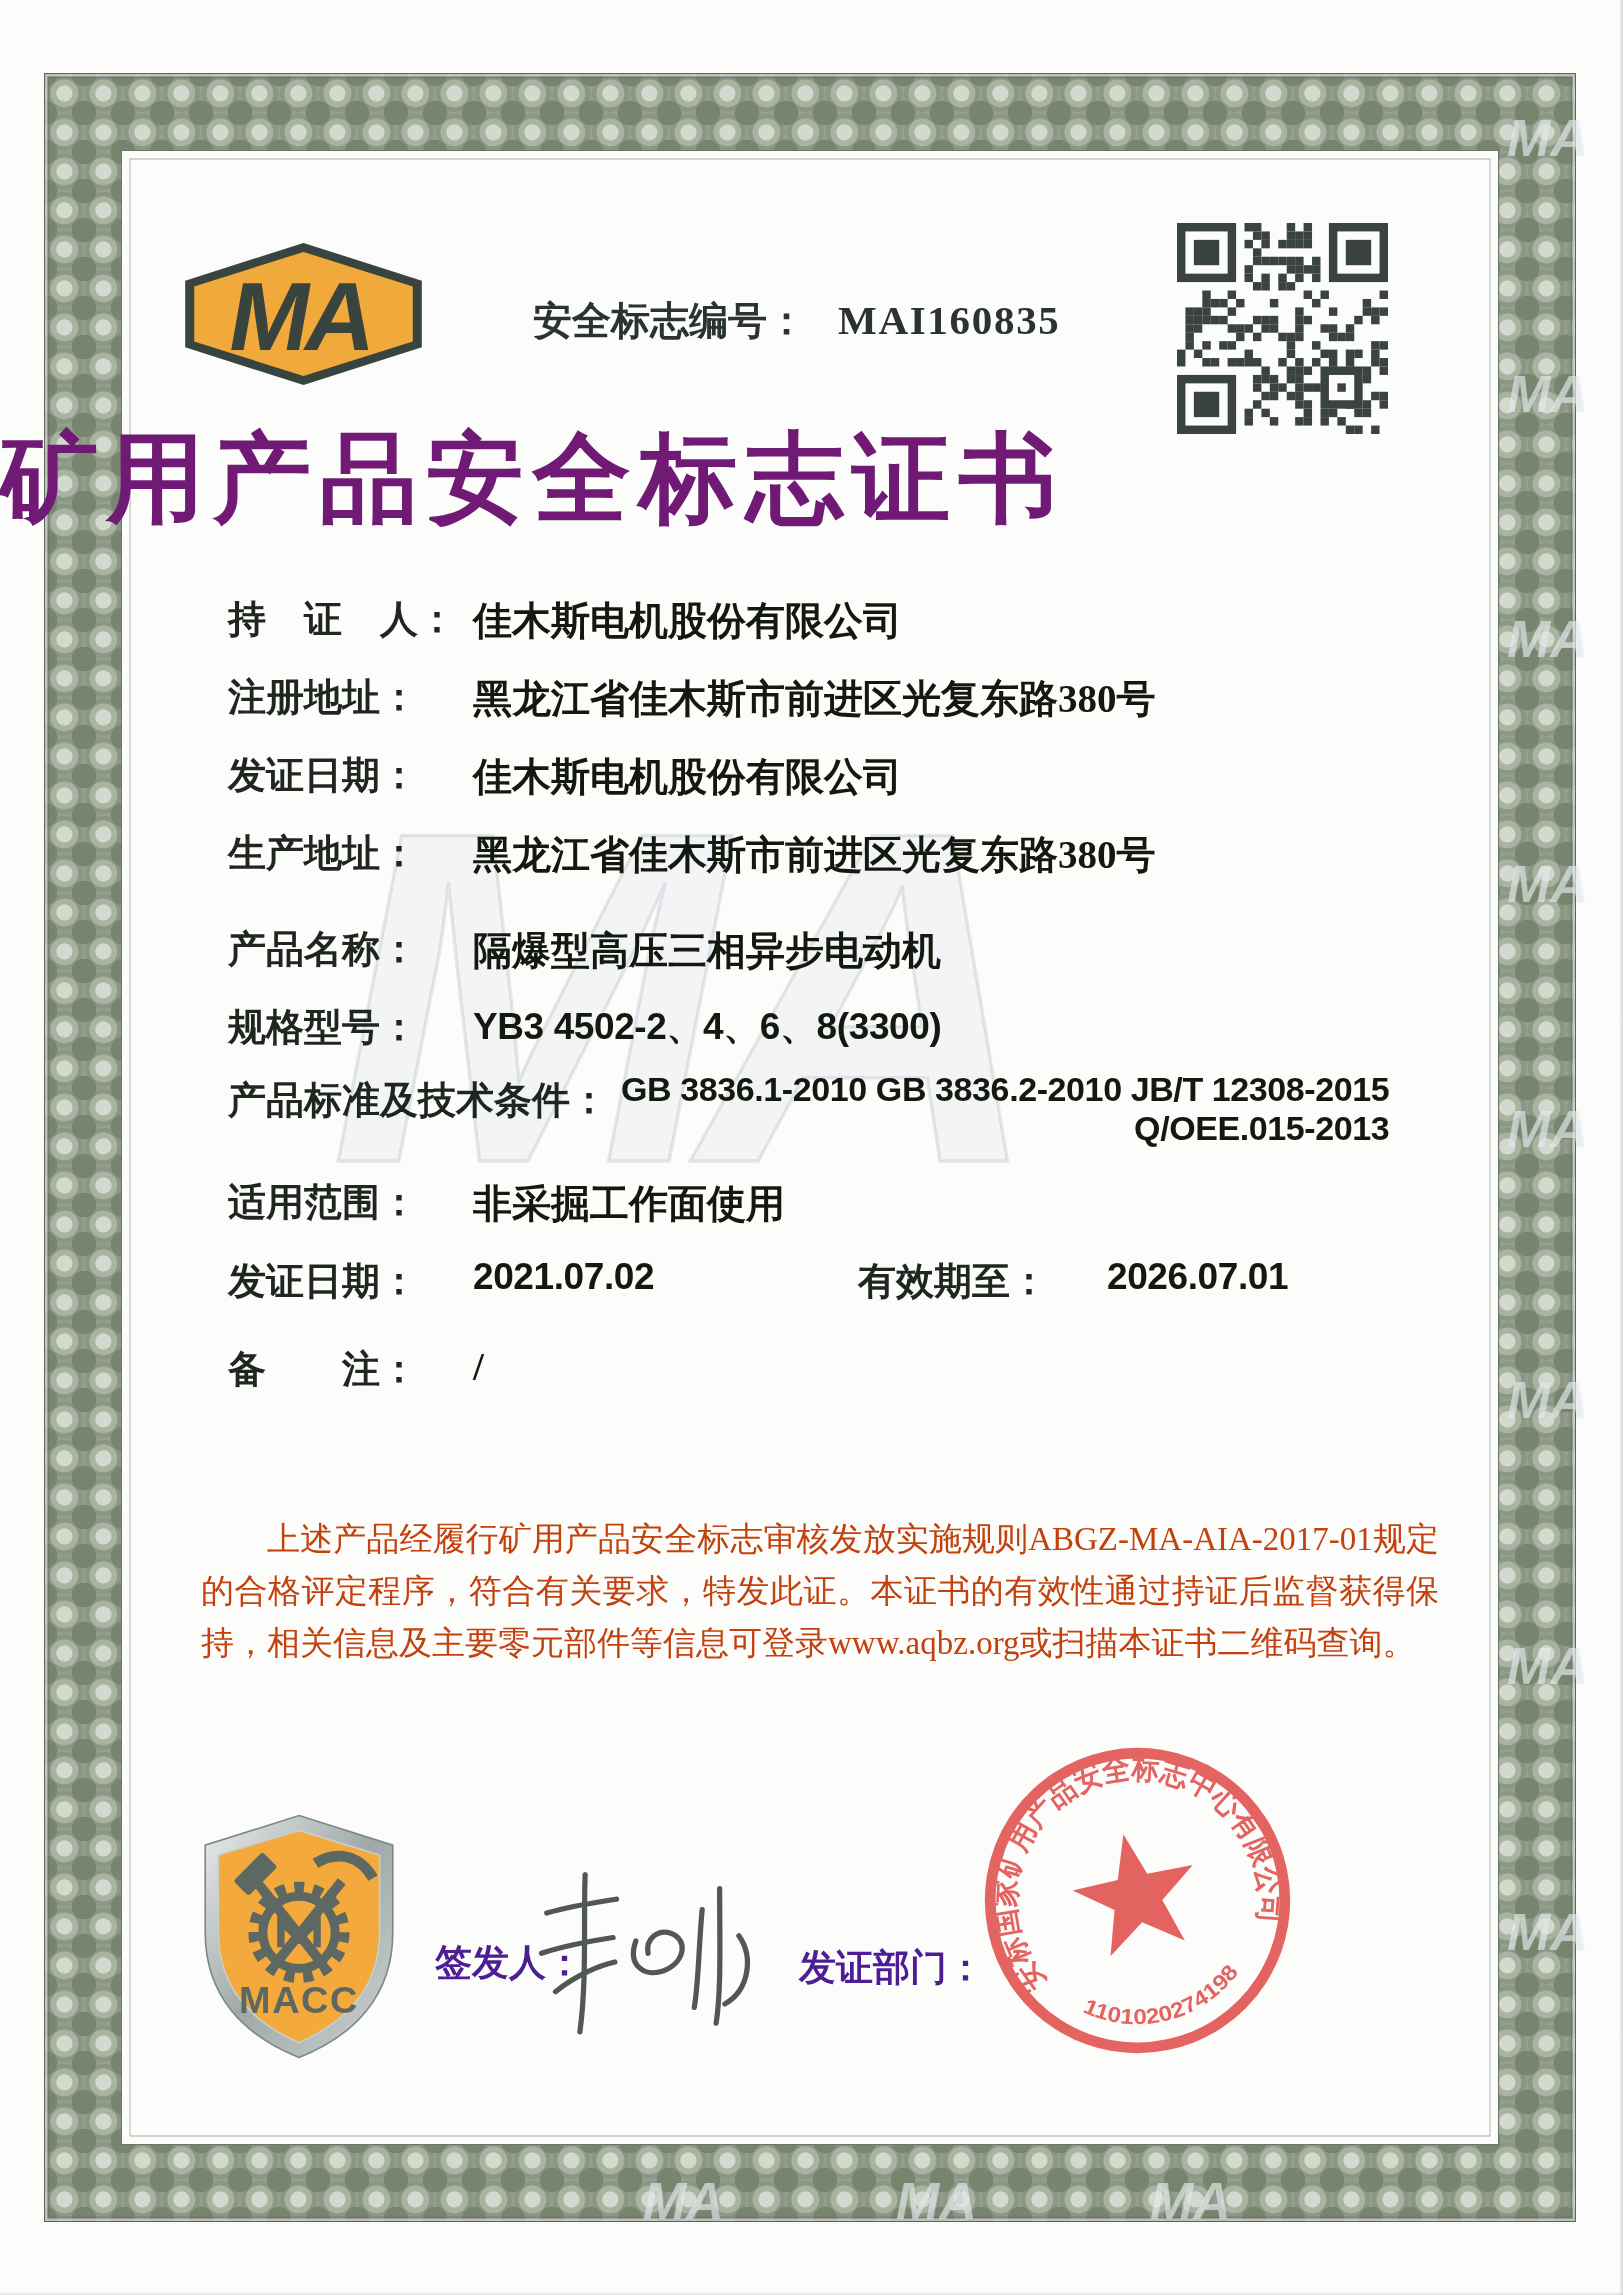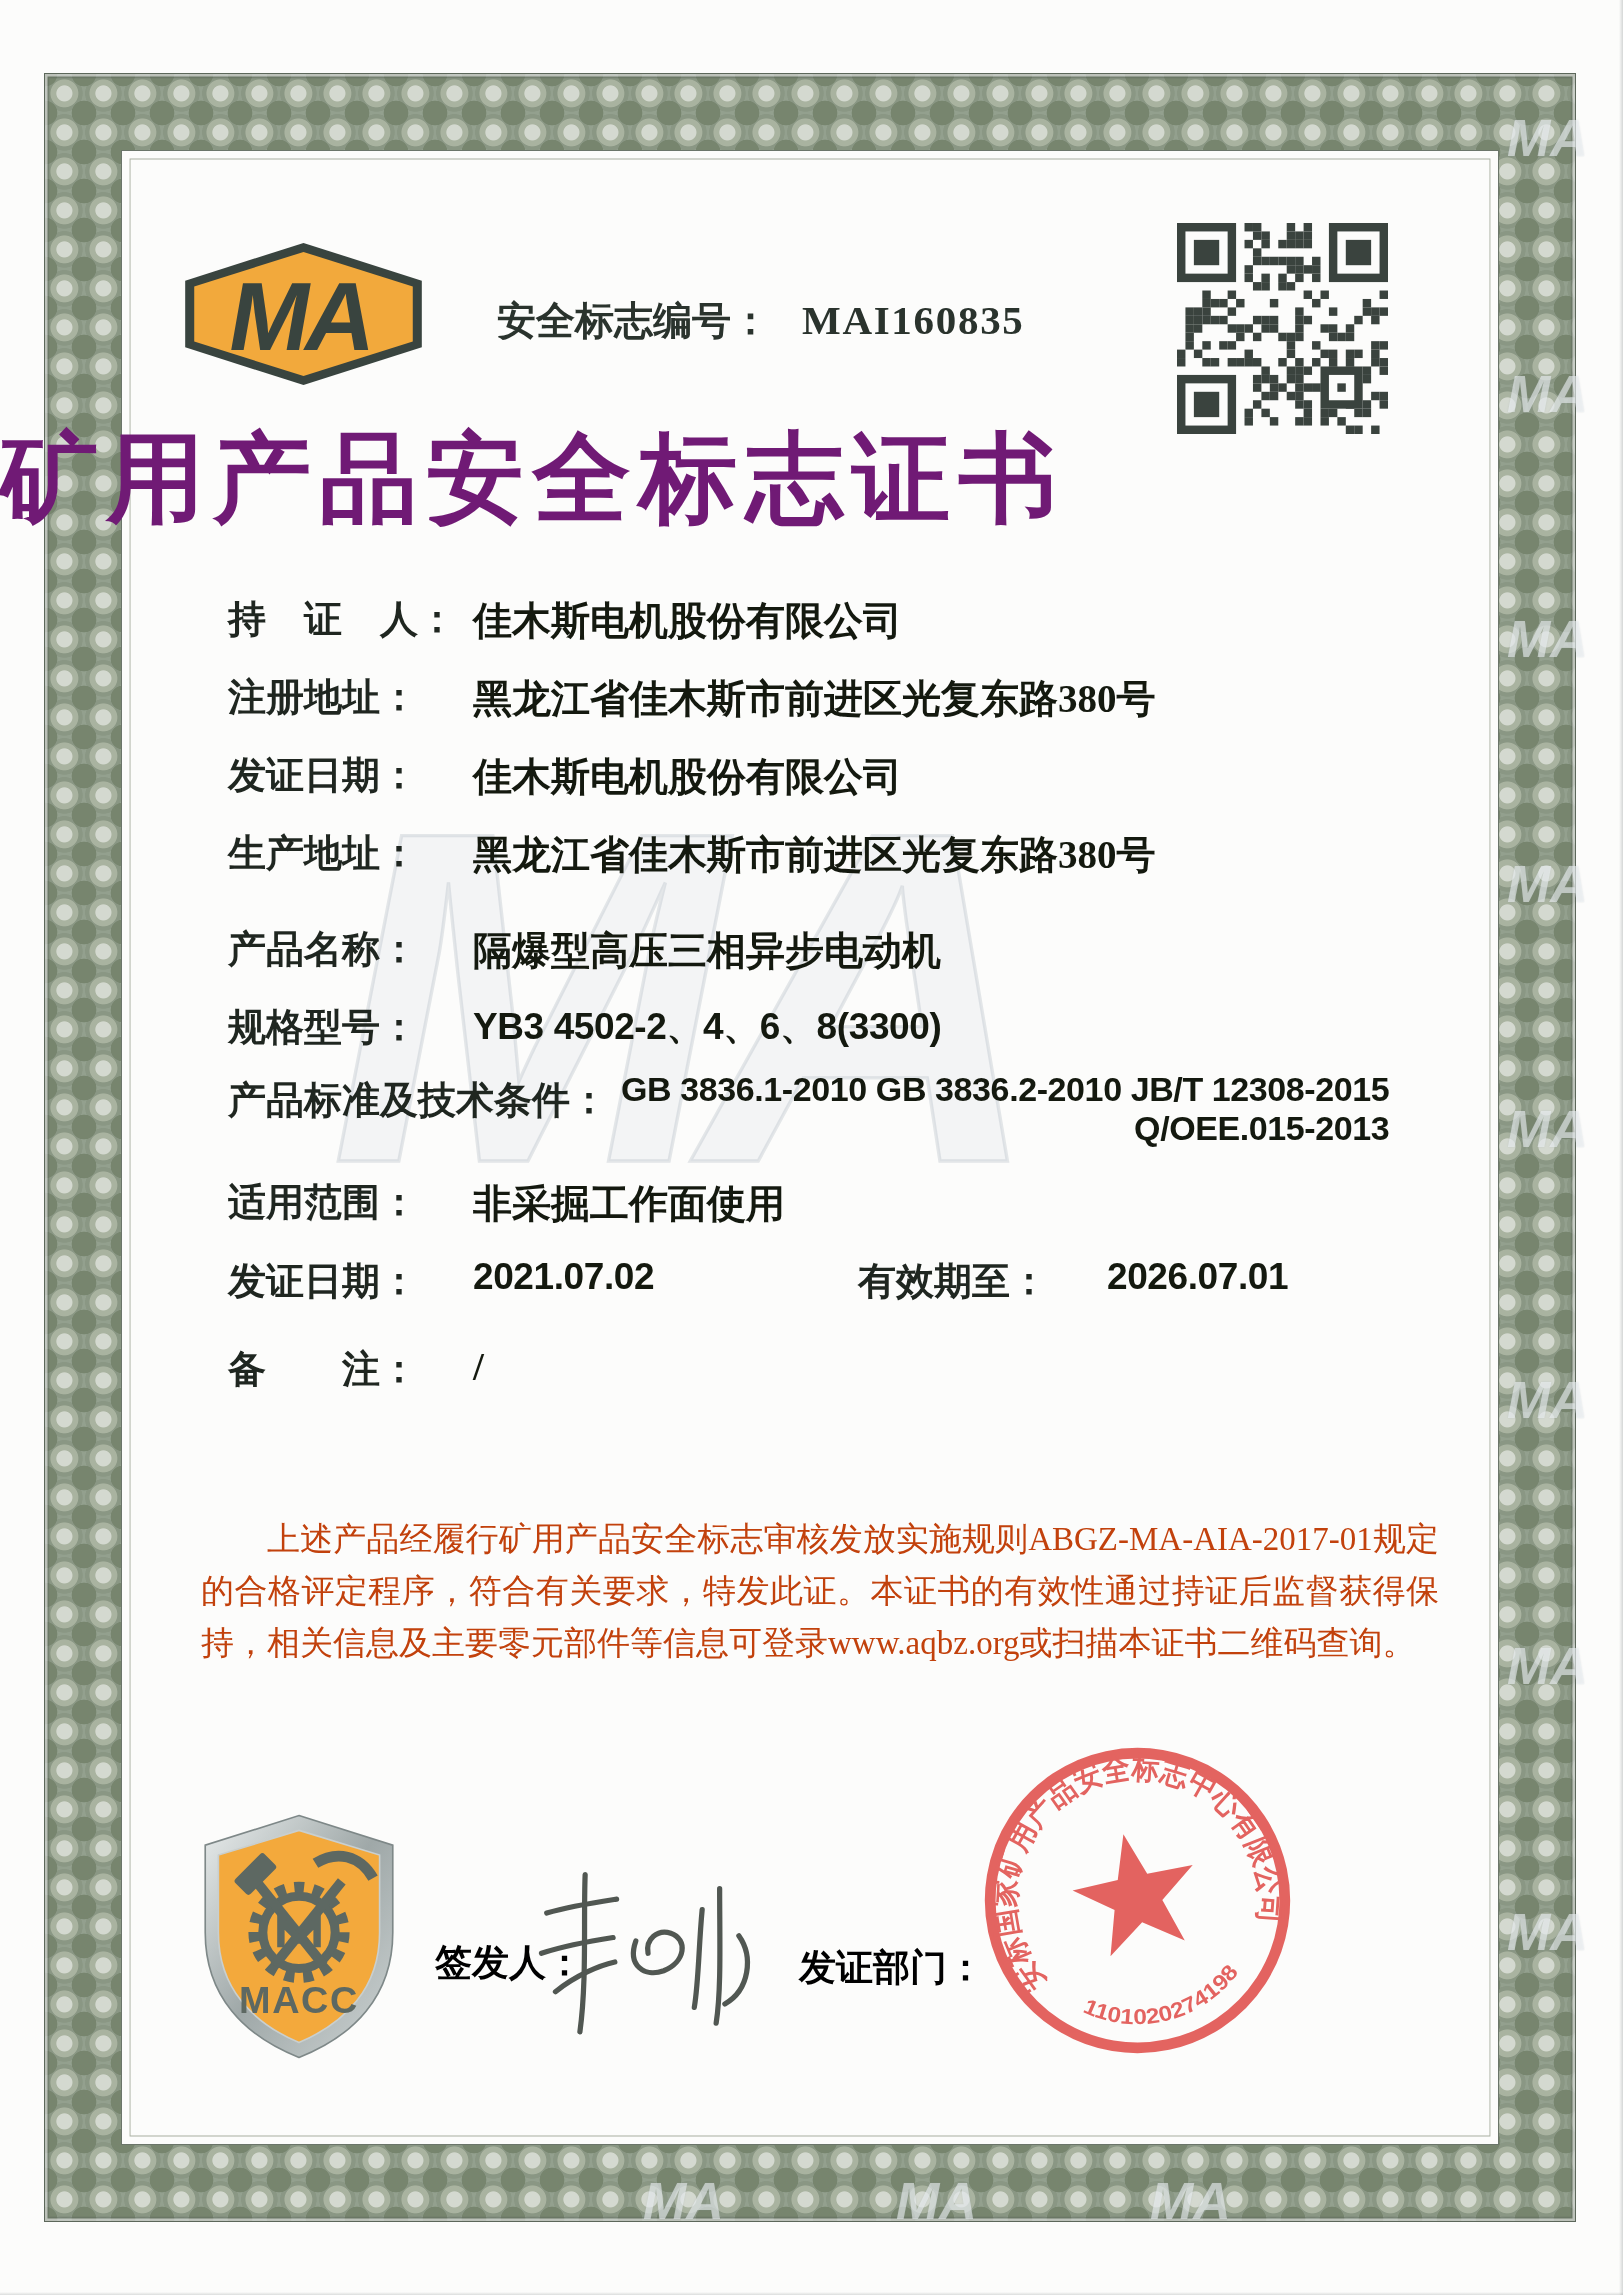--- a/index.html
+++ b/index.html
@@ -25,40 +25,40 @@
 
   
   .watermark-big{position:absolute;left:330px;top:761px;font:italic 900 473px "Liberation Sans",sans-serif;
     letter-spacing:-24px;color:rgba(170,180,192,0.10);-webkit-text-stroke:3.4px rgba(168,178,190,0.30);
     line-height:1;user-select:none;}
   .ghost{position:absolute;font:italic 900 52px "Liberation Sans",sans-serif;
     color:rgba(246,249,251,0.55);text-shadow:0 0 1.7px rgba(140,152,160,.28);user-select:none;}
 
   
   .serial{position:absolute;left:497px;top:294px;display:flex;align-items:baseline;gap:32px;white-space:nowrap;}
-  .serial .lab{font:700 39px "Liberation Sans",sans-serif;color:#2A332D;}
+  .serial .lab{font:700 39px "Liberation Sans",sans-serif;color:#2A332D;margin-left:36px;}
   .serial .num{font:700 41px "Liberation Serif",serif;letter-spacing:1.7px;color:#2A332D;}
   .cert-title{position:absolute;left:0;top:414px;width:100%;text-align:left;white-space:nowrap;
     font:900 98px "Liberation Serif",serif;letter-spacing:8.5px;color:#701a75;}
 
   
   .row{position:absolute;left:228px;white-space:nowrap;}
   .lbl{font:700 38px "Liberation Sans",sans-serif;color:#1F2620;}
   .val{position:absolute;top:0;}
   .val-cn{font:700 39px "Liberation Serif",serif;color:#14190F;}
   .val-en{font:700 34px "Liberation Sans",sans-serif;letter-spacing:-0.4px;color:#14190F;}
   .std-lines{position:absolute;left:393px;top:-5px;line-height:46px;text-align:right;}
 
   
   .statement{position:absolute;left:201px;top:1513px;width:1238px;
     font:500 33px "Liberation Serif",serif;line-height:52px;text-align:justify;
     text-indent:66px;color:#c2410c;}
 
   
-  .footer-label{position:absolute;font:700 37px "Liberation Serif",serif;color:#000000;white-space:nowrap;}
+  .footer-label{position:absolute;font:700 37px "Liberation Serif",serif;color:#4c1d95;white-space:nowrap;}
   .shield-logo{position:absolute;left:190px;top:1809px;}
   .signature{position:absolute;left:531px;top:1858px;}
   .stamp{position:absolute;left:972px;top:1735px;transform:rotate(-12deg);}
   .qr{position:absolute;left:1177px;top:223px;}
   .ma-logo{position:absolute;left:179px;top:238px;}
 
   .scan-edge-r{position:absolute;right:0;top:0;width:4.2px;height:100%;
     background:linear-gradient(to left, rgba(120,128,128,.30), rgba(120,128,128,0));}
   .scan-edge-b{position:absolute;left:0;bottom:0;width:100%;height:3.4px;
     background:linear-gradient(to top, rgba(120,128,128,.25), rgba(120,128,128,0));}

